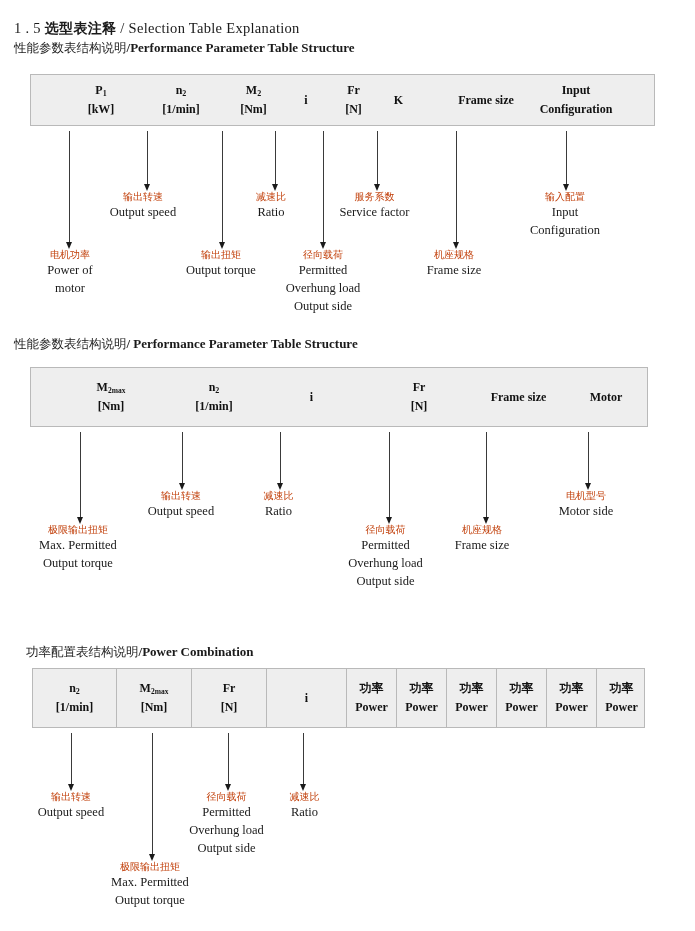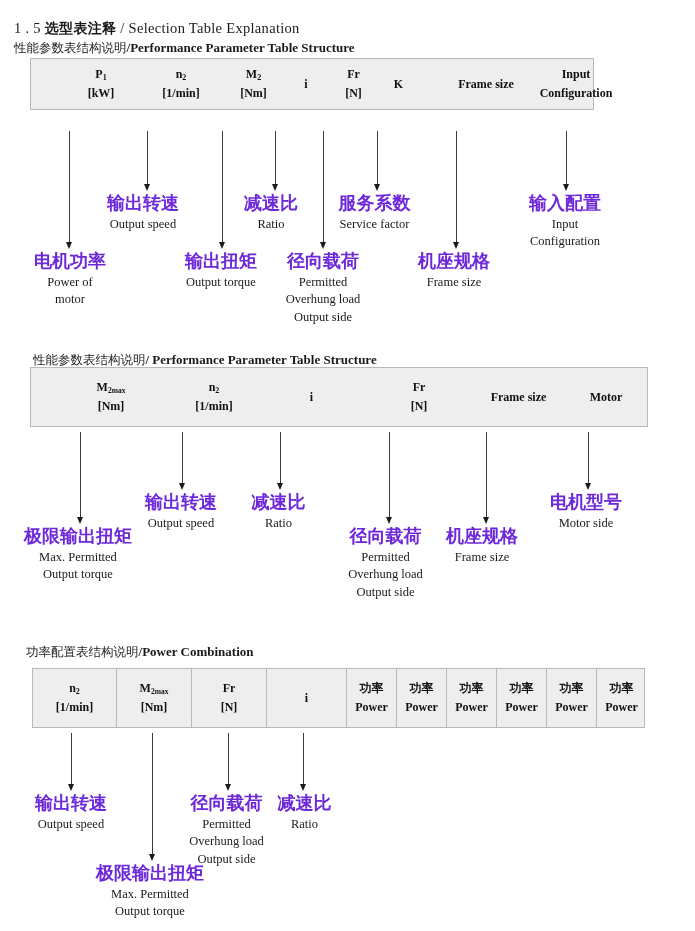--- a/index.html
+++ b/index.html
@@ -109,24 +109,23 @@
 
   
   .cap {
     position: absolute;
     text-align: center;
     line-height: 1.42;
     white-space: nowrap;
   }
   .cap .cn {
     font-family: "DejaVu Sans", sans-serif;
-    font-size: 18px;
-    color: #6d28d9;
+    font-size: 10px;
+    color: #c2410c;
     display: block;
-    font-weight: bold;
   }
   .cap .en {
     font-family: "Liberation Serif", serif;
     font-size: 12.5px;
     color: #1a1a1a;
     display: block;
   }
 </style>
 </head>
 <body>
@@ -135,21 +134,21 @@
   <span class="num">1 . 5</span>
   <span class="cn">选型表注释</span>
   <span class="en">/</span>
   <span class="en">Selection Table Explanation</span>
 </div>
 
 <div class="abs sec-title" style="left:14px; top:40px;">
   <span class="cn">性能参数表结构说明</span><span class="en">/</span><span class="en">Performance Parameter Table Structure</span>
 </div>
 
-<div class="abs htable" style="left:30px; top:58px; width:564px; height:52px;">
+<div class="abs htable" style="left:30px; top:74px; width:625px; height:52px;">
   <div class="hcell" style="left:20px; width:100px;">
     <span>P<sub>1</sub></span>
     <span class="l2">[kW]</span>
   </div>
   <div class="hcell" style="left:100px; width:100px;">
     <span>n<sub>2</sub></span>
     <span class="l2">[1/min]</span>
   </div>
   <div class="hcell" style="left:175px; width:95px;">
     <span>M<sub>2</sub></span>
@@ -237,21 +236,21 @@
 <div class="cap" style="left:404px; top:248px; width:100px;">
   <span class="cn">机座规格</span>
   <span class="en">Frame size</span>
 </div>
 <div class="cap" style="left:511px; top:190px; width:108px;">
   <span class="cn">输入配置</span>
   <span class="en">Input</span>
   <span class="en">Configuration</span>
 </div>
 
-<div class="abs sec-title" style="left:14px; top:352px;margin-left:19px;">
+<div class="abs sec-title" style="left:14px; top:336px;">
   <span class="cn">性能参数表结构说明</span><span class="en">/</span> <span class="en">Performance Parameter Table Structure</span>
 </div>
 
 <div class="abs htable" style="left:30px; top:367px; width:618px; height:60px;">
   <div class="hcell" style="left:25px; width:110px;">
     <span>M<span class="mx">2max</span></span>
     <span class="l2">[Nm]</span>
   </div>
   <div class="hcell" style="left:128px; width:110px;">
     <span>n<sub>2</sub></span>

